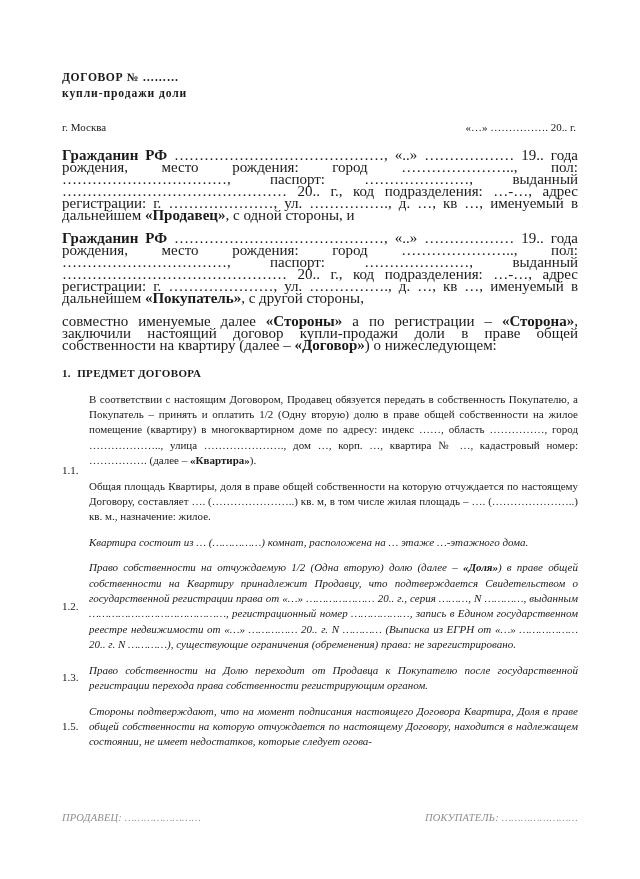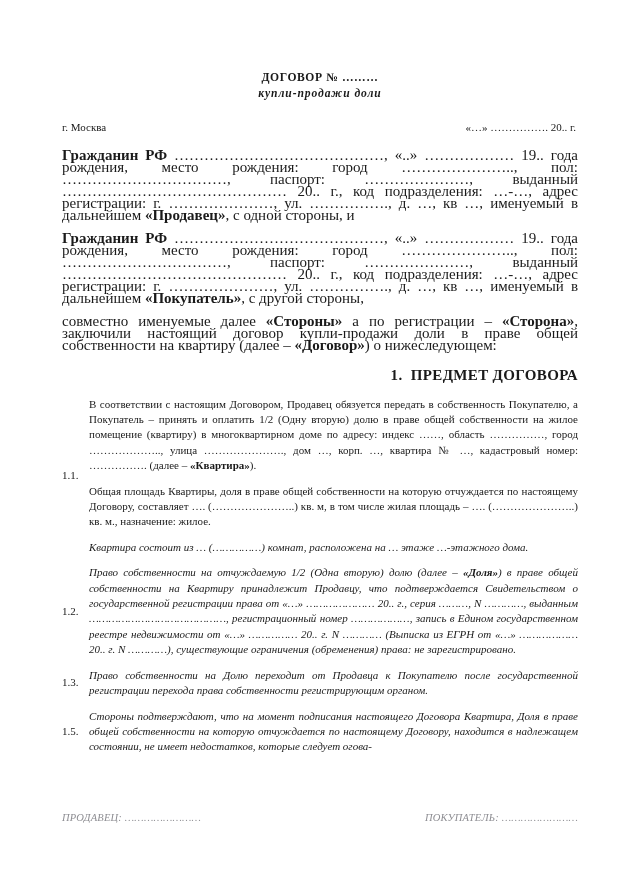--- a/index.html
+++ b/index.html
@@ -19,30 +19,30 @@
   .page {
     position: relative;
     width: 640px;
     height: 879px;
     box-sizing: border-box;
     padding: 70px 62px 0 62px;
     background: #fff;
   }
   
   .doc-title {
-    text-align: center;
+    text-align: left;
     font-weight: bold;
     font-size: 11.6px;
     line-height: 16.3px;
     letter-spacing: 0.25px;
     margin: 0 0 18px 0;
   }
   .doc-title .tline { display: block; white-space: pre; }
   .doc-title .tline.l1 { letter-spacing: 0.6px; }
-  .doc-title .tline.l2 { letter-spacing: 0.9px; font-style: italic; }
+  .doc-title .tline.l2 { letter-spacing: 0.9px; }
   .doc-title .tline.l3 { letter-spacing: 0.9px; }
 
   
   .city-row {
     display: flex;
     justify-content: space-between;
     align-items: center;
     font-size: 11px;
     margin: 0 0 16px 0;
   }
@@ -55,23 +55,23 @@
     font-size: 15px;
     line-height: 12px;
     text-align: justify;
     text-justify: inter-word;
     hyphens: none;
   }
   p.para b { font-weight: bold; }
 
   
   .section-heading {
-    text-align: right;
+    text-align: left;
     font-weight: bold;
-    font-size: 15px;
+    font-size: 11px;
     letter-spacing: 0.35px;
     margin: 16px 0 13px 0;
     white-space: pre;
   }
 
   
   .clause {
     display: flex;
     align-items: center;
     margin: 0 0 10px 0;

